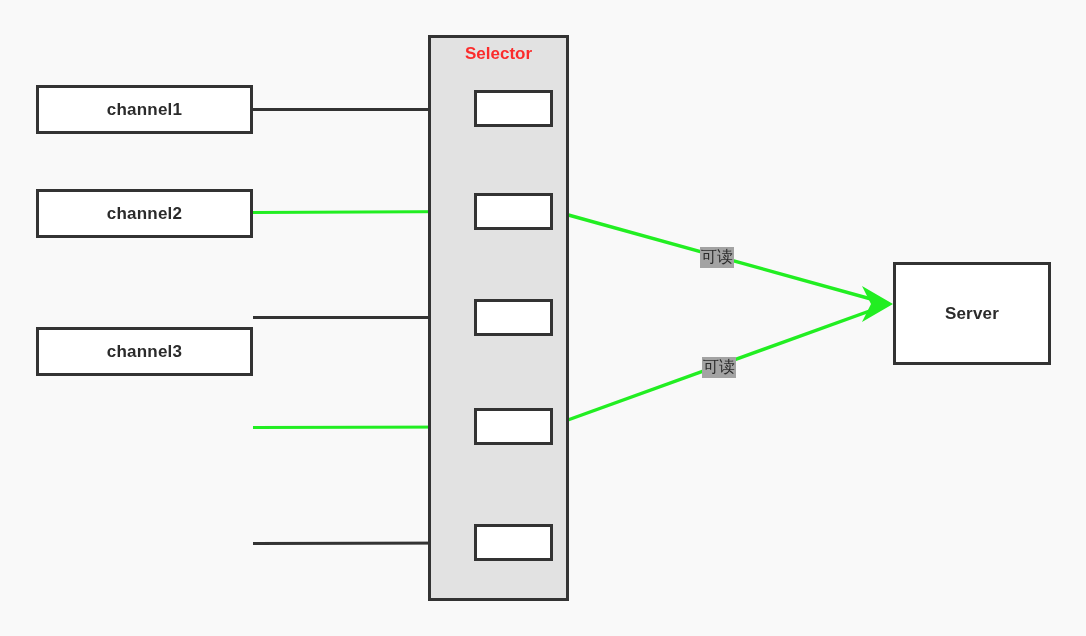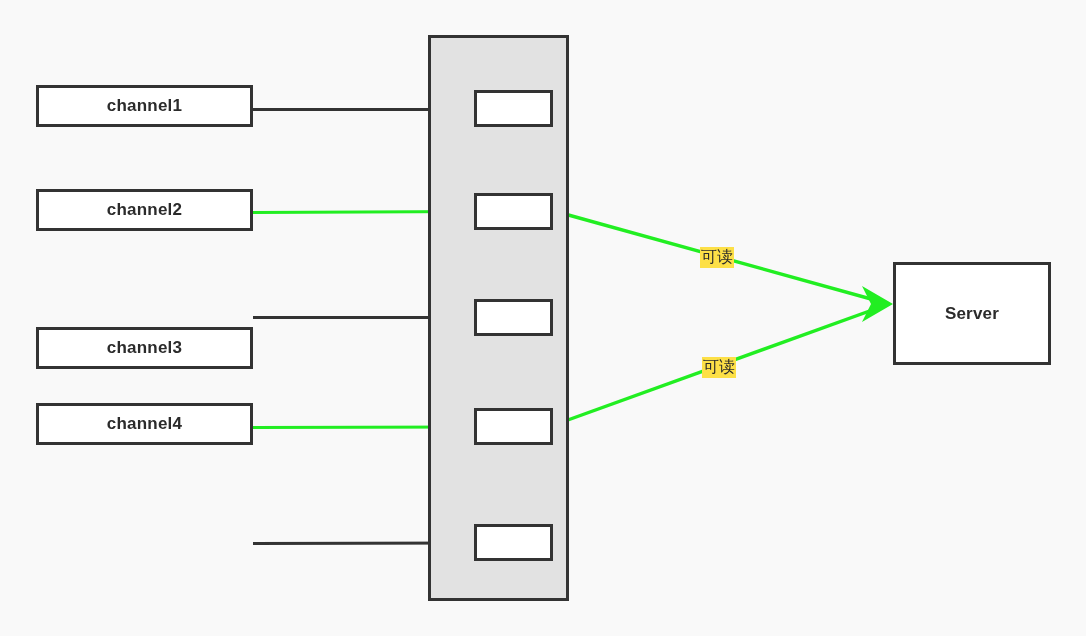--- a/index.html
+++ b/index.html
@@ -33,21 +33,21 @@
     background: #ffffff;
     border: 3px solid #333333;
     display: flex;
     align-items: center;
     justify-content: center;
     font-weight: bold;
     font-size: 17px;
     color: #2b2b2b;
     letter-spacing: 0.2px;
   }
-  .channel-box { width: 217px; height: 42px; left: 36px; }
+  .channel-box { width: 217px; height: 49px; left: 36px; }
   #channel-1 { top: 85px; }
   #channel-2 { top: 189px; }
   #channel-3 { top: 293px; margin-top: 34px; }
   #channel-4 { top: 403px; }
   #channel-5 { top: 519px; }
 
   #selector-panel {
     position: absolute;
     box-sizing: border-box;
     left: 428px;
@@ -86,21 +86,21 @@
     left: 893px;
     top: 262px;
     width: 158px;
     height: 103px;
     font-size: 17px;
   }
   .edge-label {
     position: absolute;
     font-size: 16px;
     color: #2b2b2b;
-    background: #fde047;
+    background: #a3a3a3;
     padding: 0 1px;
     font-family: "DejaVu Sans", "Liberation Sans", sans-serif;
     white-space: nowrap;
   }
   #label-read-1 { left: 700px; top: 247px; }
   #label-read-2 { left: 702px; top: 357px; }
 </style>
 </head>
 <body>
 
@@ -129,25 +129,23 @@
 
   <div class="box channel-box" id="channel-1">
     <span>channel1</span>
   </div>
   <div class="box channel-box" id="channel-2">
     <span>channel2</span>
   </div>
   <div class="box channel-box" id="channel-3">
     <span>channel3</span>
   </div>
-  <div class="box channel-box" id="channel-4">
-    <span>channel4</span>
-  </div>
 
   <div id="selector-panel"></div>
+  <div id="selector-title">Selector</div>
 
   <div class="slot-box" id="slot-1"></div>
   <div class="slot-box" id="slot-2"></div>
   <div class="slot-box" id="slot-3"></div>
   <div class="slot-box" id="slot-4"></div>
   <div class="slot-box" id="slot-5"></div>
 
   <div class="box" id="server-box">
     <span>Server</span>
   </div>

